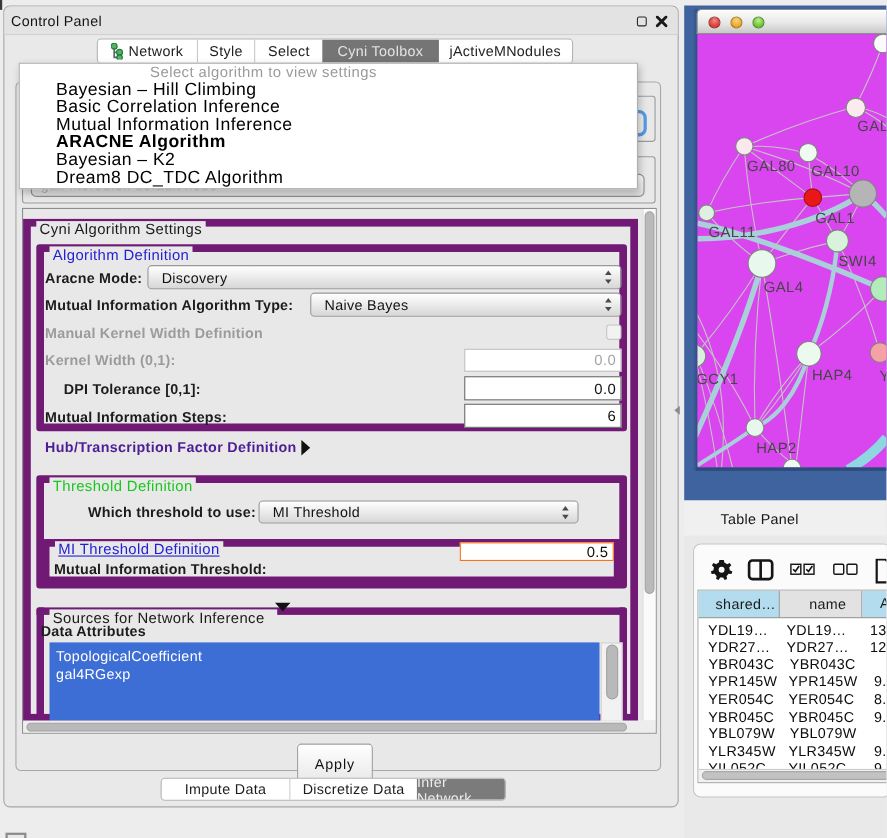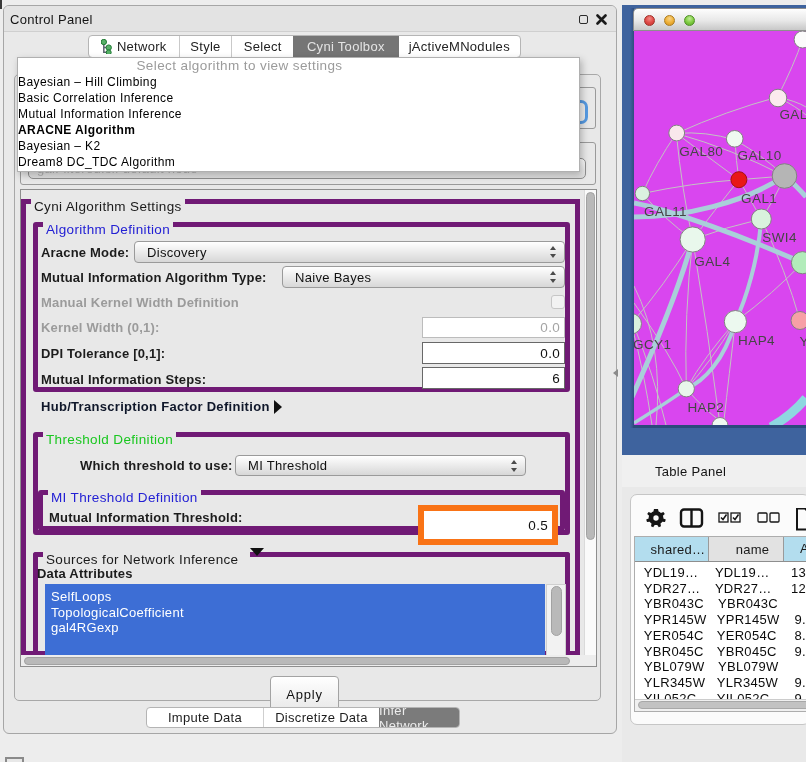--- a/index.html
+++ b/index.html
@@ -14,21 +14,21 @@
     padding-left:12px;
   }
   .stepper { position:absolute; right:7px; top:50%; transform:translateY(-50%); width:7px; height:12px; }
   .stepper:before { content:""; position:absolute; left:0; top:0;
     border-left:3.5px solid transparent; border-right:3.5px solid transparent; border-bottom:4.5px solid #4a4a4a; }
   .stepper:after { content:""; position:absolute; left:0; bottom:0;
     border-left:3.5px solid transparent; border-right:3.5px solid transparent; border-top:4.5px solid #4a4a4a; }
   .field { position:absolute; background:#fff; font-size:13.5px; color:#111;
     display:flex; align-items:center; justify-content:flex-end; padding-right:4px; }
   .lbl { position:absolute; font-size:13px; font-weight:bold; color:#1c1c1c; white-space:nowrap; letter-spacing:0.2px; }
-  .grp { position:absolute; border:5px solid #701a75; border-radius:3px; }
+  .grp { position:absolute; border:7px solid #701a75; border-radius:3px; }
   .gtitle { position:absolute; top:-5px; left:5px; background:#e8e8e8; padding:0 3px; font-size:13.5px; white-space:nowrap; letter-spacing:0.35px; }
 </style>
 </head>
 <body>
 
 <div class="abs" style="left:0;top:0;width:2px;height:9px;background:#3a3a3a"></div>
 
 <div class="abs" style="left:3px;top:5px;width:614px;height:729px;background:#e9e9e9;border:1px solid #a6a6a6;border-radius:6px;"></div>
 <div class="abs" style="left:4px;top:6px;width:612px;height:26px;background:#e3e3e3;border-bottom:1px solid #cfcfcf;border-radius:5px 5px 0 0;"></div>
 <div class="abs" style="left:10px;top:12px;font-size:13px;color:#141414;">Control Panel</div>
@@ -56,21 +56,21 @@
 
 <div class="abs" style="left:14px;top:74px;width:587px;height:627px;background:#e8e8e8;border:1px solid #a8a8a8;border-radius:5px;"></div>
 
 <div class="abs" style="left:26px;top:87px;width:570px;height:42px;border:1px solid #9a9a9a;border-radius:3px;"></div>
 <div class="abs" style="left:470px;top:100px;width:118px;height:24px;border:3px solid #569ae2;border-radius:7px;background:#ececec;"></div>
 <div class="abs" style="left:20px;top:142px;width:576px;height:43px;border:1px solid #9a9a9a;border-radius:3px;"></div>
 <div class="abs" style="left:28px;top:158px;width:558px;height:21px;border:1px solid #8f8f8f;border-radius:5px;background:linear-gradient(#fefefe,#dcdcdc);font-size:13px;color:#b3b3b3;display:flex;align-items:center;padding-left:8px;">galFiltered.sif default node</div>
 
 <div class="abs" style="left:17px;top:57px;width:563px;height:115px;background:#ffffff;border:1px solid #b0b0b0;box-shadow:2px 3px 7px rgba(0,0,0,0.25);z-index:5;"></div>
 <div class="abs" style="left:17px;top:58px;width:445px;height:14px;z-index:6;font-size:13.5px;letter-spacing:0.4px;color:#9b9b9b;text-align:center;">Select algorithm to view settings</div>
-<div class="abs" style="left:18px;top:73.5px;z-index:6;font-size:12px;letter-spacing:0.4px;color:#000;line-height:16px;">
+<div class="abs" style="left:18px;top:73.5px;z-index:6;font-size:16px;letter-spacing:0.4px;color:#000;line-height:16px;padding-left:33px;">
   <div>Bayesian – Hill Climbing</div>
   <div>Basic Correlation Inference</div>
   <div>Mutual Information Inference</div>
   <div style="font-weight:bold;">ARACNE Algorithm</div>
   <div>Bayesian – K2</div>
   <div>Dream8 DC_TDC Algorithm</div>
 </div>
 
 <div class="abs" style="left:20px;top:189px;width:577px;height:478px;border:1px solid #8e8e8e;"></div>
 
@@ -88,48 +88,47 @@
   <div class="gtitle" style="color:#2320d4;">Algorithm Definition</div>
 </div>
 <div class="lbl" style="left:41px;top:245px;">Aracne Mode:</div>
 <div class="combo" style="left:134px;top:241px;width:431px;height:22px;">Discovery<span class="stepper"></span></div>
 <div class="lbl" style="left:41px;top:270px;">Mutual Information Algorithm Type:</div>
 <div class="combo" style="left:282px;top:266px;width:283px;height:22px;">Naive Bayes<span class="stepper"></span></div>
 <div class="lbl" style="left:41px;top:295px;color:#9b9b9b;">Manual Kernel Width Definition</div>
 <div class="abs" style="left:551px;top:295px;width:14px;height:14px;background:#f2f2f2;border:1px solid #c6c6c6;border-radius:3px;"></div>
 <div class="lbl" style="left:41px;top:320px;color:#9b9b9b;">Kernel Width (0,1):</div>
 <div class="field" style="left:422px;top:317px;width:143px;height:21px;border:1px solid #bcbcbc;color:#a5a5a5;">0.0</div>
-<div class="lbl" style="left:41px;top:346px;">DPI Tolerance [0,1]:</div>
+<div class="lbl" style="left:41px;top:346px;padding-left:17px;">DPI Tolerance [0,1]:</div>
 <div class="field" style="left:422px;top:342px;width:143px;height:22px;border:1px solid #686868;">0.0</div>
 <div class="lbl" style="left:41px;top:372px;">Mutual Information Steps:</div>
 <div class="field" style="left:422px;top:367px;width:143px;height:22px;border:1px solid #686868;">6</div>
 
-<div class="abs" style="left:41px;top:399px;font-size:13px;font-weight:bold;color:#0f172a;">Hub/Transcription Factor Definition</div>
+<div class="abs" style="left:41px;top:399px;font-size:13px;font-weight:bold;color:#4c1d95;">Hub/Transcription Factor Definition</div>
 <div class="abs" style="left:274px;top:400px;width:0;height:0;border-top:7px solid transparent;border-bottom:7px solid transparent;border-left:8.5px solid #111;"></div>
 
 <div class="grp" style="left:33px;top:432px;width:537px;height:103px;">
   <div class="gtitle" style="color:#19c71f;">Threshold Definition</div>
 </div>
 <div class="lbl" style="left:80px;top:458px;">Which threshold to use:</div>
 <div class="combo" style="left:235px;top:455px;width:291px;height:21px;">MI Threshold<span class="stepper"></span></div>
 
 <div class="grp" style="left:38px;top:490px;width:527px;height:41px;">
-  <div class="gtitle" style="color:#2320d4;">MI Threshold Definition</div>
+  <div class="gtitle" style="color:#2320d4;text-decoration:underline;">MI Threshold Definition</div>
 </div>
 <div class="lbl" style="left:49px;top:510px;">Mutual Information Threshold:</div>
-<div class="field" style="left:418px;top:505px;width:140px;height:40px;border:6px solid #f97316;">0.5</div>
+<div class="field" style="left:418px;top:493px;width:140px;height:17px;border:1px solid #f97316;">0.5</div>
 
 <div class="grp" style="left:33px;top:552px;width:537px;height:106px;border-bottom:none;border-radius:3px 3px 0 0;">
   <div class="gtitle" style="color:#1a1a1a;">Sources for Network Inference &nbsp;</div>
 </div>
 <div class="abs" style="left:250px;top:548px;width:0;height:0;border-left:7.5px solid transparent;border-right:7.5px solid transparent;border-top:8.5px solid #111;z-index:2;"></div>
 <div class="lbl" style="left:37px;top:566px;">Data Attributes</div>
 
 <div class="abs" style="left:45px;top:584px;width:500px;height:71px;background:#3d6ed5;color:#fff;font-size:13px;line-height:15.7px;padding:5px 0 0 6px;overflow:hidden;">
-  <div>SelfLoops</div>
   <div>TopologicalCoefficient</div>
   <div>gal4RGexp</div>
 </div>
 <div class="abs" style="left:546px;top:584px;width:20px;height:72px;background:#f2f2f2;border:1px solid #cfcfcf;"></div>
 <div class="abs" style="left:550.5px;top:586px;width:11px;height:50px;background:#b9b9b9;border:1px solid #a2a2a2;border-radius:6px;"></div>
 
 <div class="abs" style="left:270px;top:676px;width:69px;height:36px;background:linear-gradient(#ffffff,#e8e8e8);border:1px solid #a3a3a3;border-radius:4px;display:flex;align-items:center;justify-content:center;font-size:13px;letter-spacing:0.8px;color:#111;">Apply</div>
 
 <div class="abs" style="left:146px;top:707px;width:314px;height:21px;background:#fff;border:1px solid #b4b4b4;border-radius:4px;display:flex;overflow:hidden;font-size:13px;color:#1d1d1d;">
   <div style="width:117px;display:flex;align-items:center;justify-content:center;border-right:1px solid #cfcfcf;">Impute Data</div>

